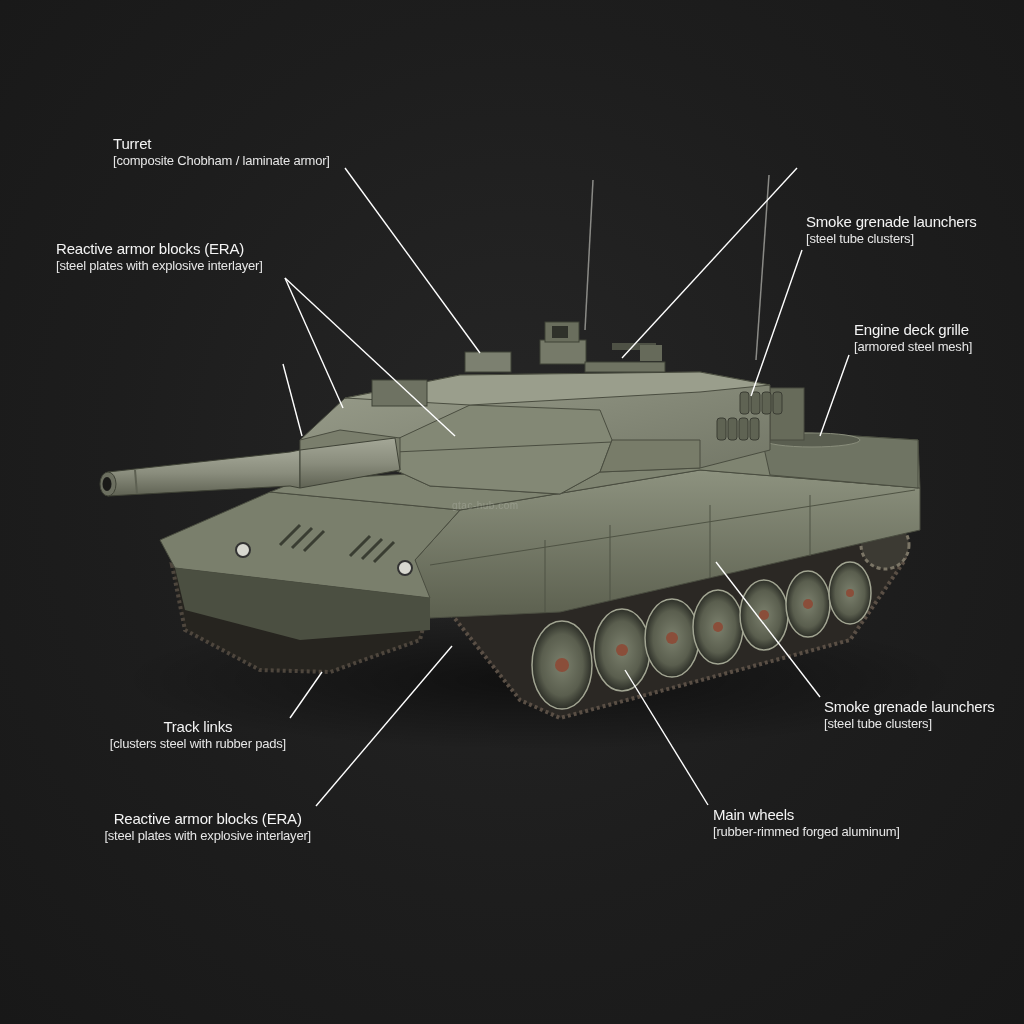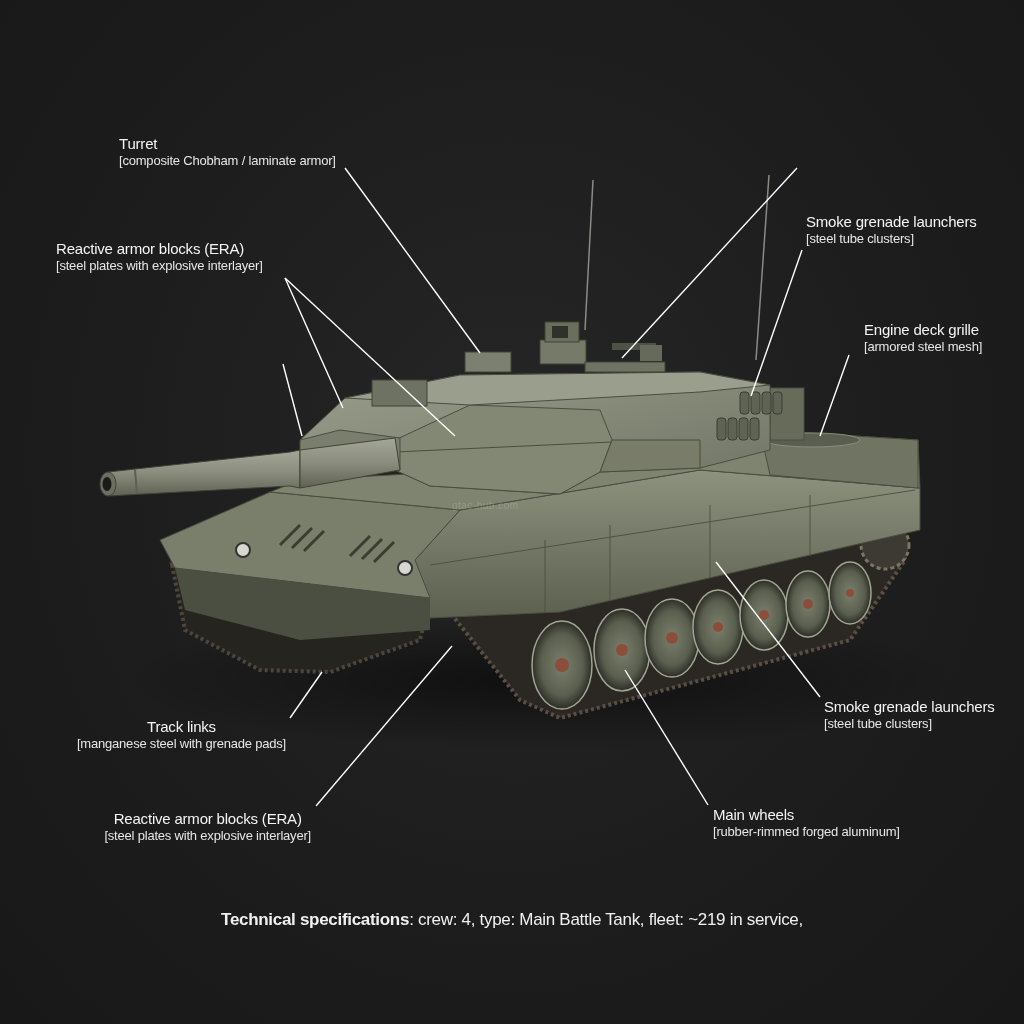--- a/index.html
+++ b/index.html
@@ -161,58 +161,57 @@
       <line x1="849" y1="355" x2="820" y2="436"></line>
       <line x1="820" y1="697" x2="716" y2="562"></line>
       <line x1="290" y1="718" x2="322" y2="672"></line>
       <line x1="316" y1="806" x2="452" y2="646"></line>
       <line x1="708" y1="805" x2="625" y2="670"></line>
     </g>
   </svg>
 
   <div class="watermark">gtac-hub.com</div>
 
-  <div class="label" style="left:113px; top:135px;margin-left:6px;">
+  <div class="label" style="left:113px; top:135px;">
     <span class="name">Turret</span>
     <span class="mat">[composite Chobham / laminate armor]</span>
   </div>
 
   <div class="label" style="left:56px; top:240px;">
     <span class="name">Reactive armor blocks (ERA)</span>
     <span class="mat">[steel plates with explosive interlayer]</span>
   </div>
 
 
 
   <div class="label" style="left:806px; top:213px;">
     <span class="name">Smoke grenade launchers</span>
     <span class="mat">[steel tube clusters]</span>
   </div>
 
-  <div class="label" style="left:854px; top:321px;margin-left:10px;">
+  <div class="label" style="left:854px; top:321px;">
     <span class="name">Engine deck grille</span>
     <span class="mat">[armored steel mesh]</span>
   </div>
 
   <div class="label" style="left:824px; top:698px;">
     <span class="name">Smoke grenade launchers</span>
     <span class="mat">[steel tube clusters]</span>
   </div>
 
   <div class="label right" style="right:738px; top:718px;">
     <span class="name">Track links</span>
-    <span class="mat">[manganese steel with grenade pads]</span>
+    <span class="mat">[clusters steel with rubber pads]</span>
   </div>
 
   <div class="label right" style="right:713px; top:810px;">
     <span class="name">Reactive armor blocks (ERA)</span>
     <span class="mat">[steel plates with explosive interlayer]</span>
   </div>
 
   <div class="label" style="left:713px; top:806px;">
     <span class="name">Main wheels</span>
     <span class="mat">[rubber-rimmed forged aluminum]</span>
   </div>
 
   <div class="specs">
-    <div><b>Technical specifications</b><span>: crew: 4, type: Main Battle Tank, fleet: ~219 in service,</span></div>
   </div>
 </div>
 
 </body></html>

